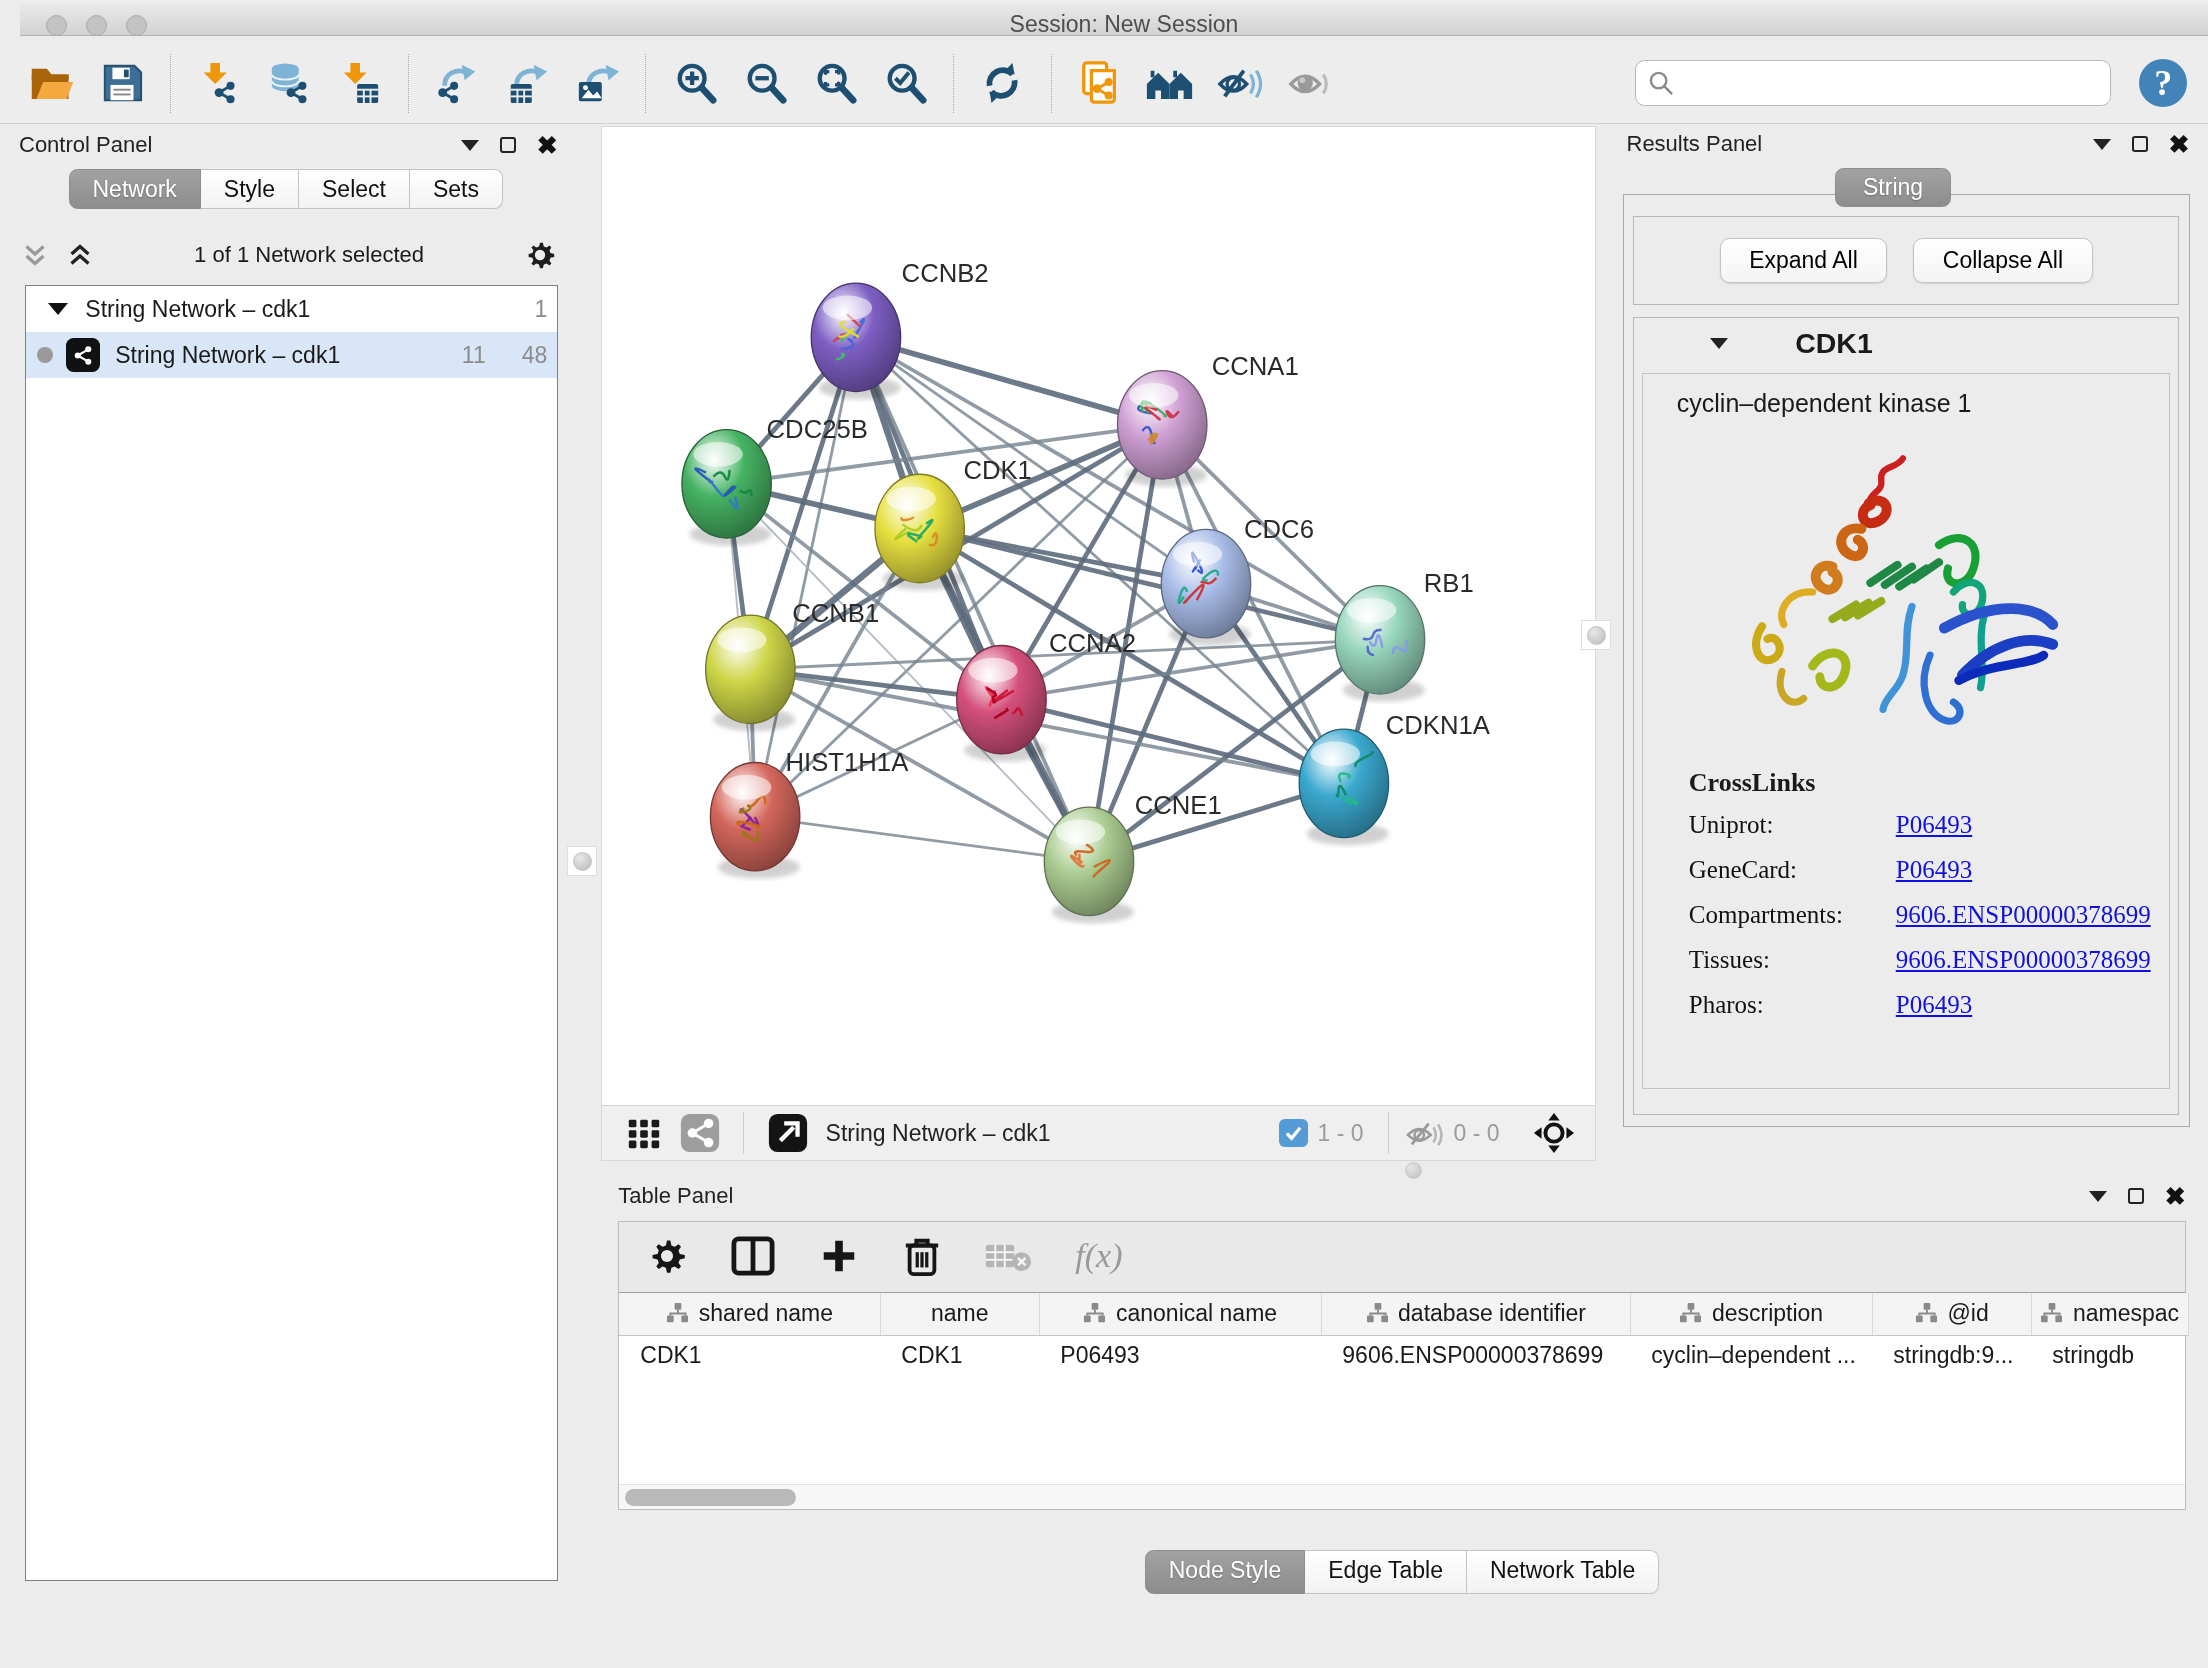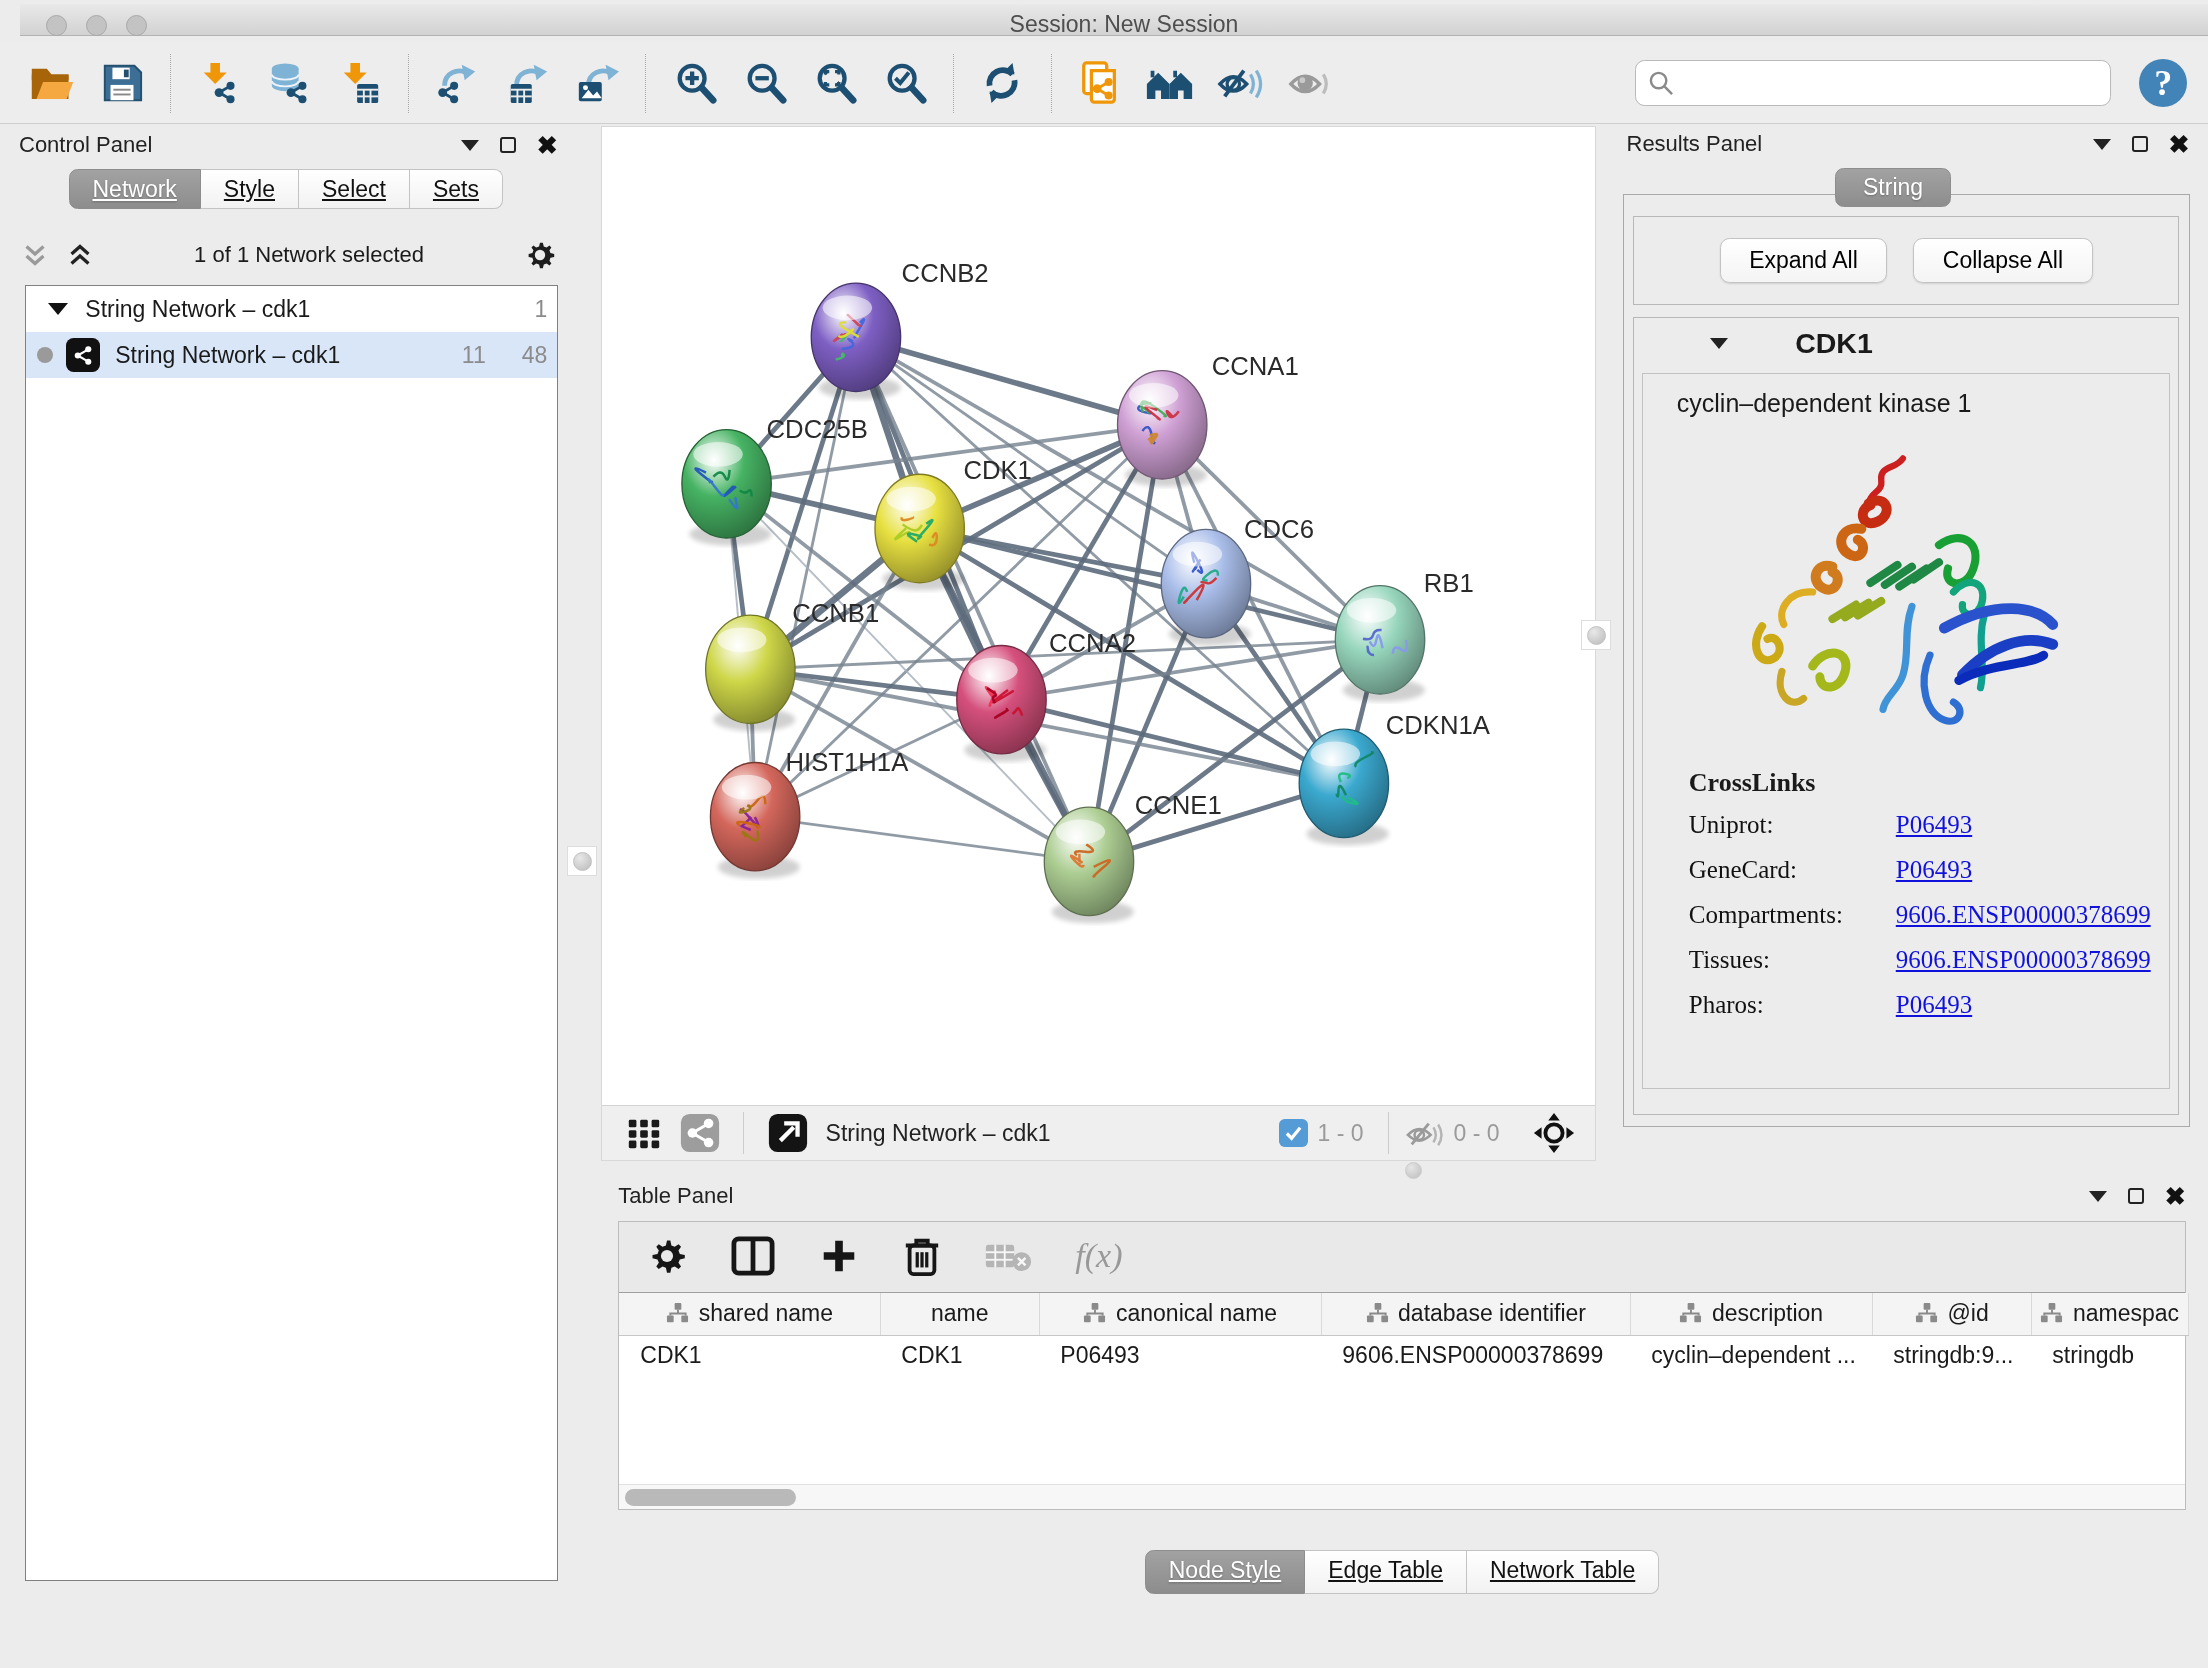--- a/index.html
+++ b/index.html
@@ -34,21 +34,21 @@
   .ph-title { flex:0 0 auto;text-align:right; }
   .ph-controls { margin-left:auto; display:flex; align-items:center; gap:21px; }
   .tri-down { width:0; height:0; border-left:9.5px solid transparent; border-right:9.5px solid transparent;
     border-top:11.4px solid #222; cursor:pointer; }
   .float-box { width:16px; height:16px; border:2.9px solid #222; border-radius:2.9px; cursor:pointer; }
   .x-btn { font-size:25px; font-weight:bold; color:#111; line-height:1; cursor:pointer; }
 
   
   .seg { display:flex; }
   .seg .tab { background:linear-gradient(#ffffff,#f2f2f2); border:1px solid #c3c3c3; border-left:none;
-    color:#111; font-size:23px; padding:5.7px 23px; text-align:center; cursor:pointer; white-space:nowrap;text-decoration:underline; }
+    color:#111; font-size:23px; padding:5.7px 23px; text-align:center; cursor:pointer; white-space:nowrap; }
   .seg .tab:first-child { border-left:1px solid #c3c3c3; border-radius:8.6px 0 0 8.6px; }
   .seg .tab:last-child { border-radius:0 8.6px 8.6px 0; }
   .seg .tab.active { background:linear-gradient(#a2a2a2,#8d8d8d); color:#fff; border-color:#8d8d8d;
     text-shadow:0 1px 1.9px rgba(0,0,0,.25); }
   .tab.lone { background:linear-gradient(#a2a2a2,#8d8d8d); color:#fff; border:1px solid #8d8d8d;
     border-radius:8.6px; font-size:23px; padding:4.8px 27px; text-shadow:0 1px 1.9px rgba(0,0,0,.25); cursor:pointer; }
 
   
   #control-panel { position:absolute; left:9.5px; top:127px; width:554px; height:1463px; }
   #cp-head { position:absolute; left:9.5px; right:5.7px; top:0; height:36px; }

